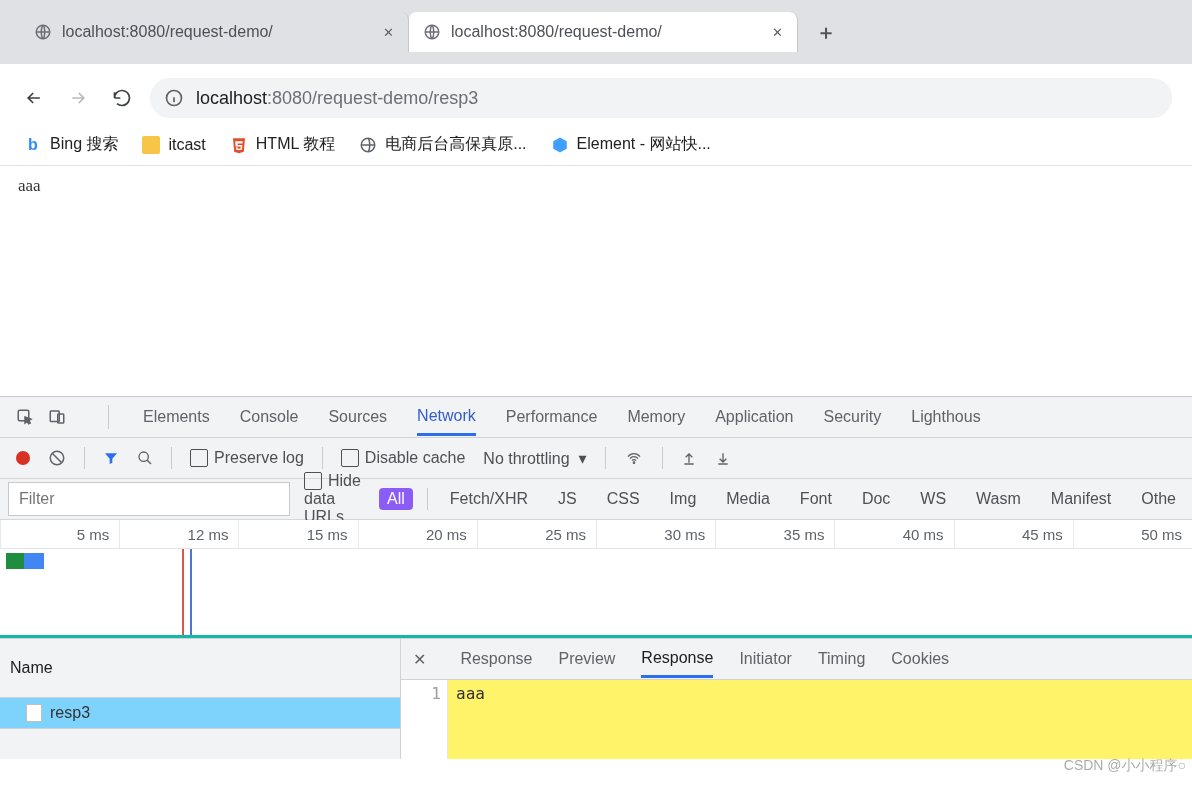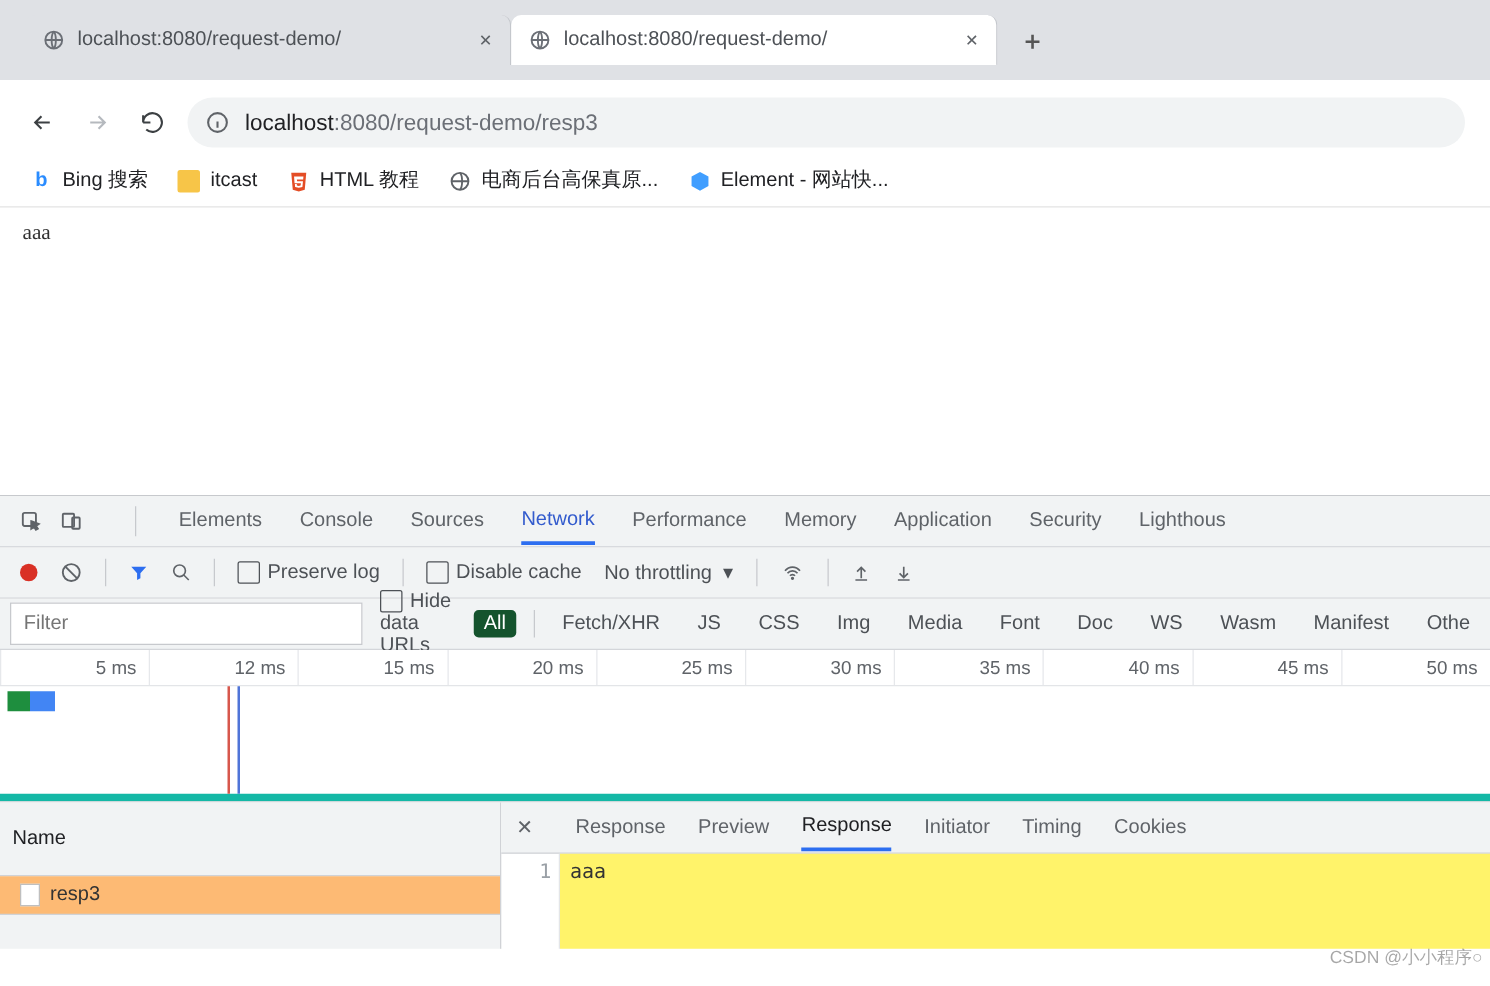--- a/index.html
+++ b/index.html
@@ -36,37 +36,37 @@
 .dt-tabs .dt-tab{cursor:pointer;padding:8px 0}
 .dt-tabs .dt-tab.active{color:#335bcd;border-bottom:3px solid #2d6ef0;margin-bottom:-1px}
 .dt-left-icons{display:flex;align-items:center;gap:14px;margin-right:12px;color:#5f6368}
 .dt-net-toolbar{display:flex;align-items:center;gap:18px;height:40px;padding:0 16px;border-bottom:1px solid #d4d6da;background:#f1f3f4;color:#4d5156;font-size:16px}
 .rec-dot{width:14px;height:14px;border-radius:50%;background:#d93025}
 .stop-circle{color:#5f6368}
 .funnel{color:#2d6ef0}
 .dt-filter-row{display:flex;align-items:center;gap:14px;height:40px;padding:0 8px;border-bottom:1px solid #d4d6da;background:#f1f3f4;color:#4d5156;font-size:16px}
 .filter-input{height:32px;border:1px solid #c7c9cd;background:#fff;padding:0 10px;font-size:16px;color:#777;flex:0 0 260px}
 .chip{padding:2px 8px;border-radius:4px}
-.chip.active{background:#14532d;color:#fff}
-
-.dt-waterfall{height:115px;border-bottom:6px solid #14b8a6;display:flex;flex-direction:column;background:#fff}
+.chip.active{background:#8b5cf6;color:#fff}
+
+.dt-waterfall{height:115px;border-bottom:3px solid #14b8a6;display:flex;flex-direction:column;background:#fff}
 .time-scale{display:flex;height:28px;align-items:center;border-bottom:1px solid #e3e5e8;font-size:15px;color:#5f6368}
 .time-scale .tick{flex:1;text-align:right;padding-right:10px;border-left:1px solid #e6e8eb;height:100%;display:flex;align-items:center;justify-content:flex-end}
 .wf-canvas{position:relative;height:86px}
 .wf-bar{position:absolute;height:16px;top:4px}
 .wf-bar.green{background:#1e8e3e}
 .wf-bar.blue{background:#4285f4}
 .wf-line{position:absolute;top:0;bottom:0;width:2px}
 .wf-line.red{background:#d7574c}
 .wf-line.blue{background:#4f74d8}
 
 .dt-netgrid{display:flex;flex:1;min-height:0;border-top:1px solid #d0d2d6}
 .name-col{flex:0 0 400px;border-right:1px solid #d0d2d6;display:flex;flex-direction:column;background:#f1f3f4}
 .name-head{padding:20px 10px;border-bottom:1px solid #d0d2d6;color:#202124}
-.name-row{display:flex;align-items:center;gap:8px;padding:6px 16px;border-bottom:1px solid #d0d2d6;cursor:pointer;background:#fdba74}
+.name-row{display:flex;align-items:center;gap:8px;padding:6px 26px;border-bottom:1px solid #d0d2d6;cursor:pointer;background:#7dd3fc}
 .file-icon{width:14px;height:16px;border:1px solid #bfbfbf;background:#fff;position:relative}
 .detail-col{flex:1;display:flex;flex-direction:column}
 .detail-tabs{display:flex;align-items:center;gap:26px;padding:0 12px;height:40px;border-bottom:1px solid #d0d2d6;color:#5f6368;background:#f1f3f4}
 .detail-tabs .d-close{color:#5f6368;margin-right:8px;cursor:pointer}
 .detail-tabs .d-tab{cursor:pointer;padding:8px 0}
 .detail-tabs .d-tab.active{color:#202124;border-bottom:3px solid #2d6ef0;margin-bottom:-1px}
 .resp-body{display:flex;flex:1;font-family:Consolas,monospace;font-size:16px}
 .gutter{width:40px;text-align:right;color:#9aa0a6;padding:4px 6px 0 0;border-right:1px solid #e3e5e8}
 .resp-text{flex:1;padding:4px 8px;background:#fff36a}
 

